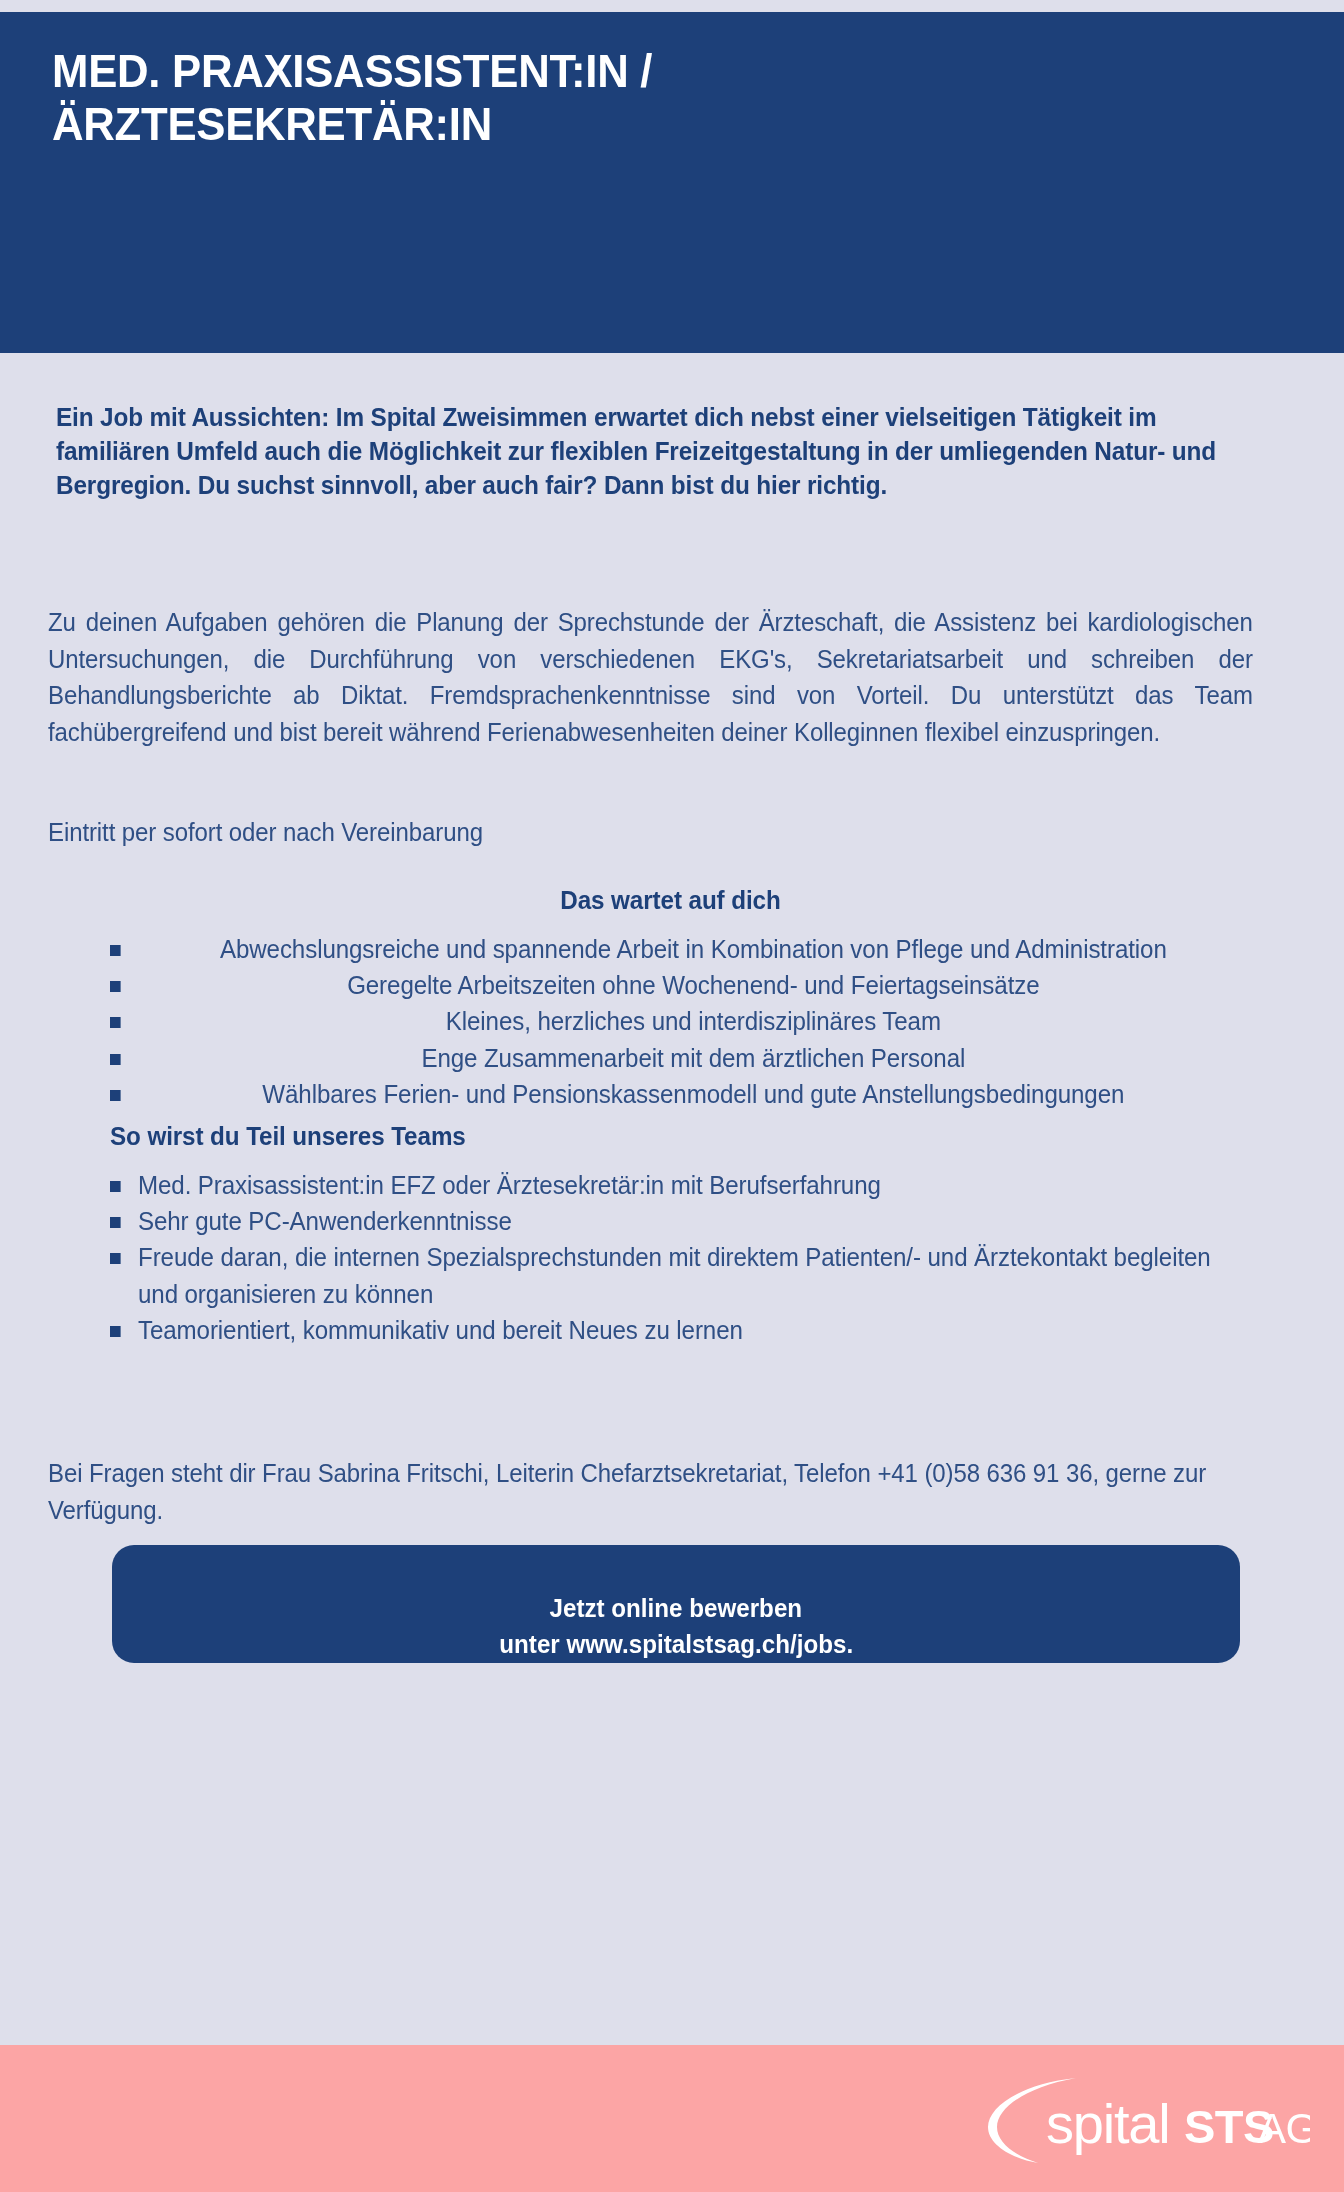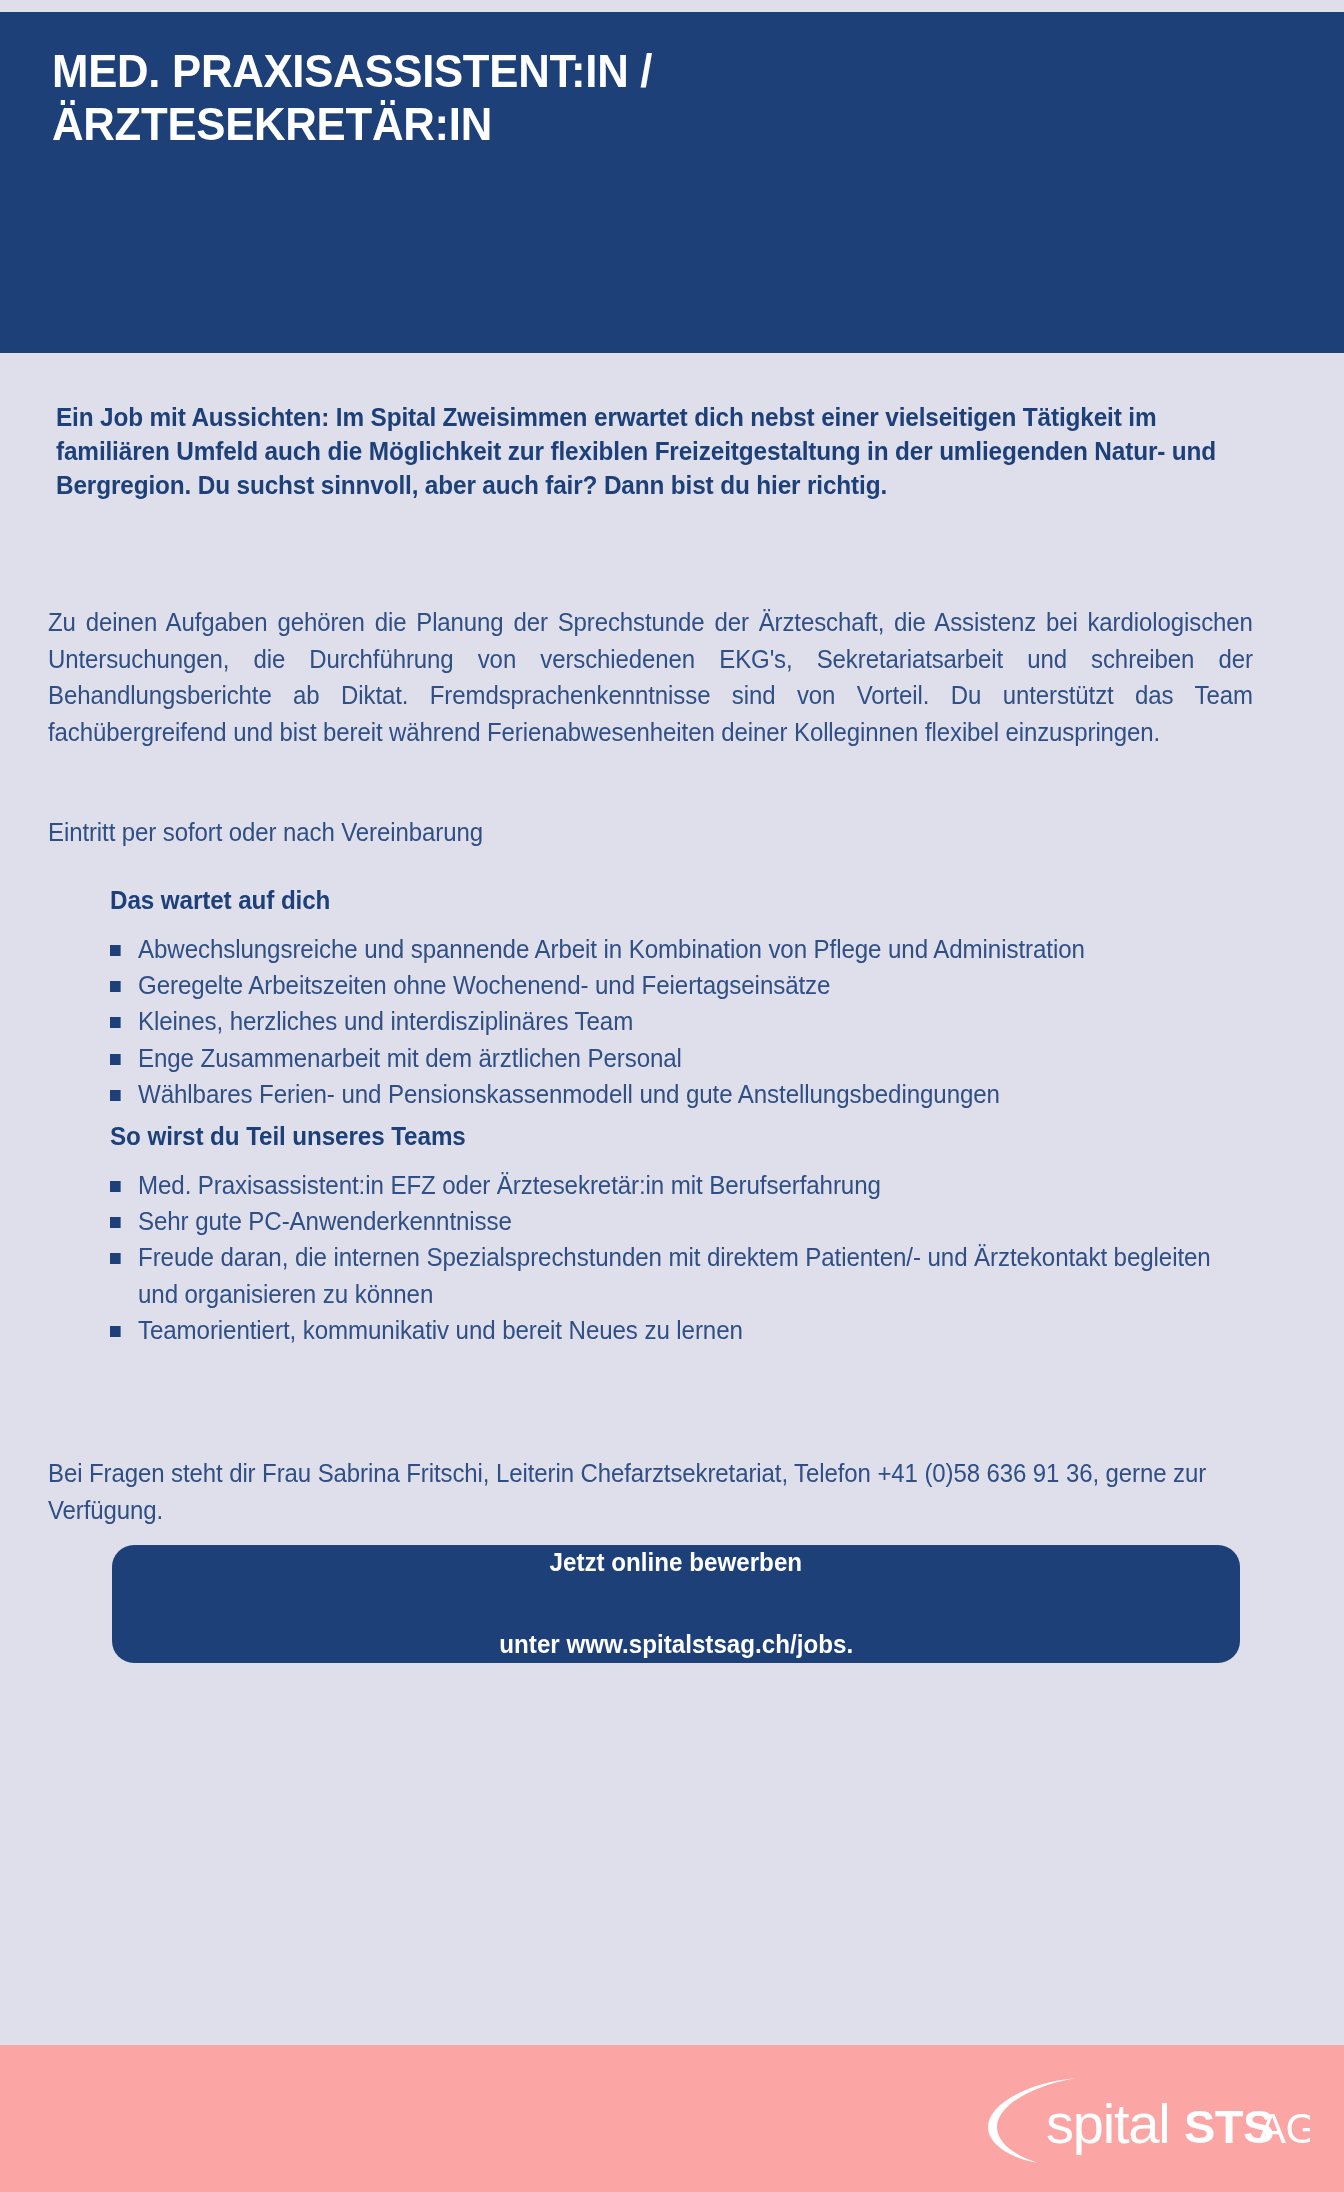--- a/index.html
+++ b/index.html
@@ -102,21 +102,21 @@
     letter-spacing: -0.1px;
   }
   .para.aufgaben { top: 251px; }
   .para.eintritt { top: 461px; text-align: left; }
 
   .section {
     position: absolute;
     left: 110px;
     width: 1180px;
   }
-  .section.s1 { top: 532px; }
+  .section.s1 { top: 532px; text-align: center; }
   .section.s2 { top: 768px; }
 
   .section-heading {
     color: #1d4079;
     font-weight: bold;
     font-size: 25.5px;
     line-height: 1.2;
     margin-bottom: 15px;
     transform: scaleX(0.95);
     transform-origin: left top;
@@ -170,21 +170,21 @@
     position: absolute;
     left: 112px;
     top: 1192px;
     width: 1128px;
     height: 118px;
     background: #1d4079;
     border-radius: 22px;
     display: flex;
     flex-direction: column;
     align-items: center;
-    justify-content: space-between;
+    justify-content: flex-end;
     cursor: pointer;
   }
   .cta-line {
     color: #ffffff;
     font-weight: bold;
     font-size: 26px;
     line-height: 1.38;
     transform: scaleX(0.93);
     text-align: center;
     white-space: nowrap;

